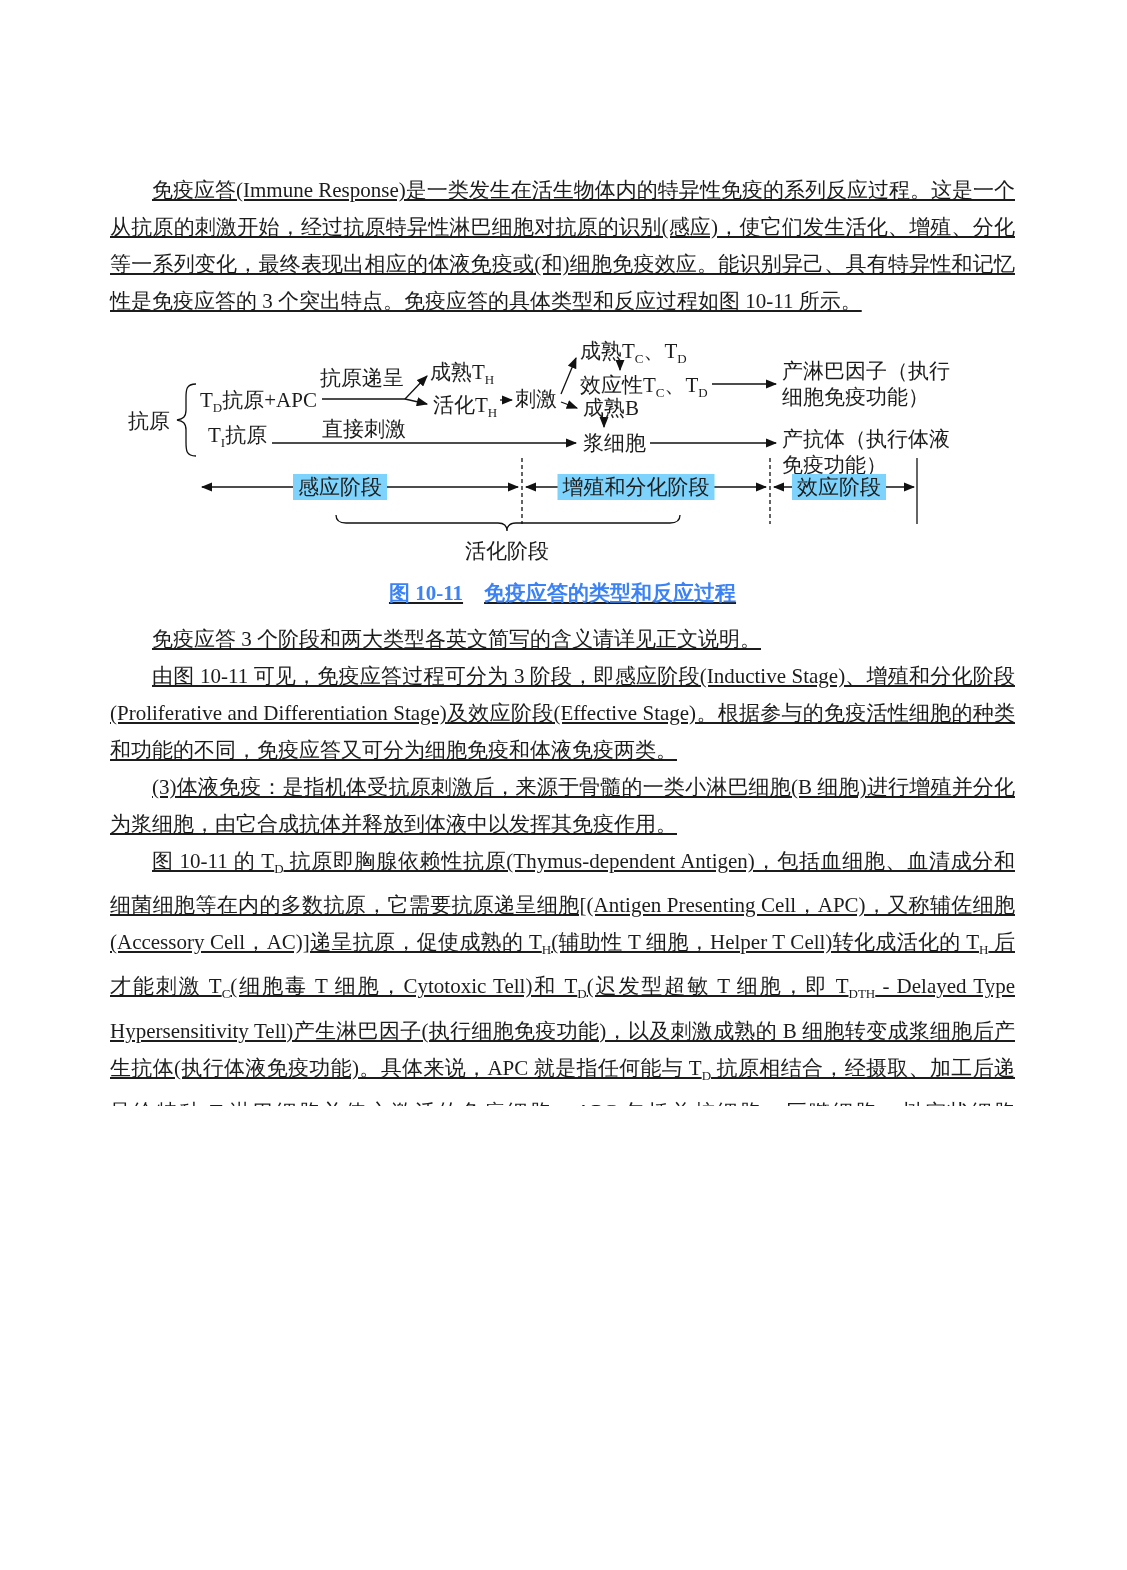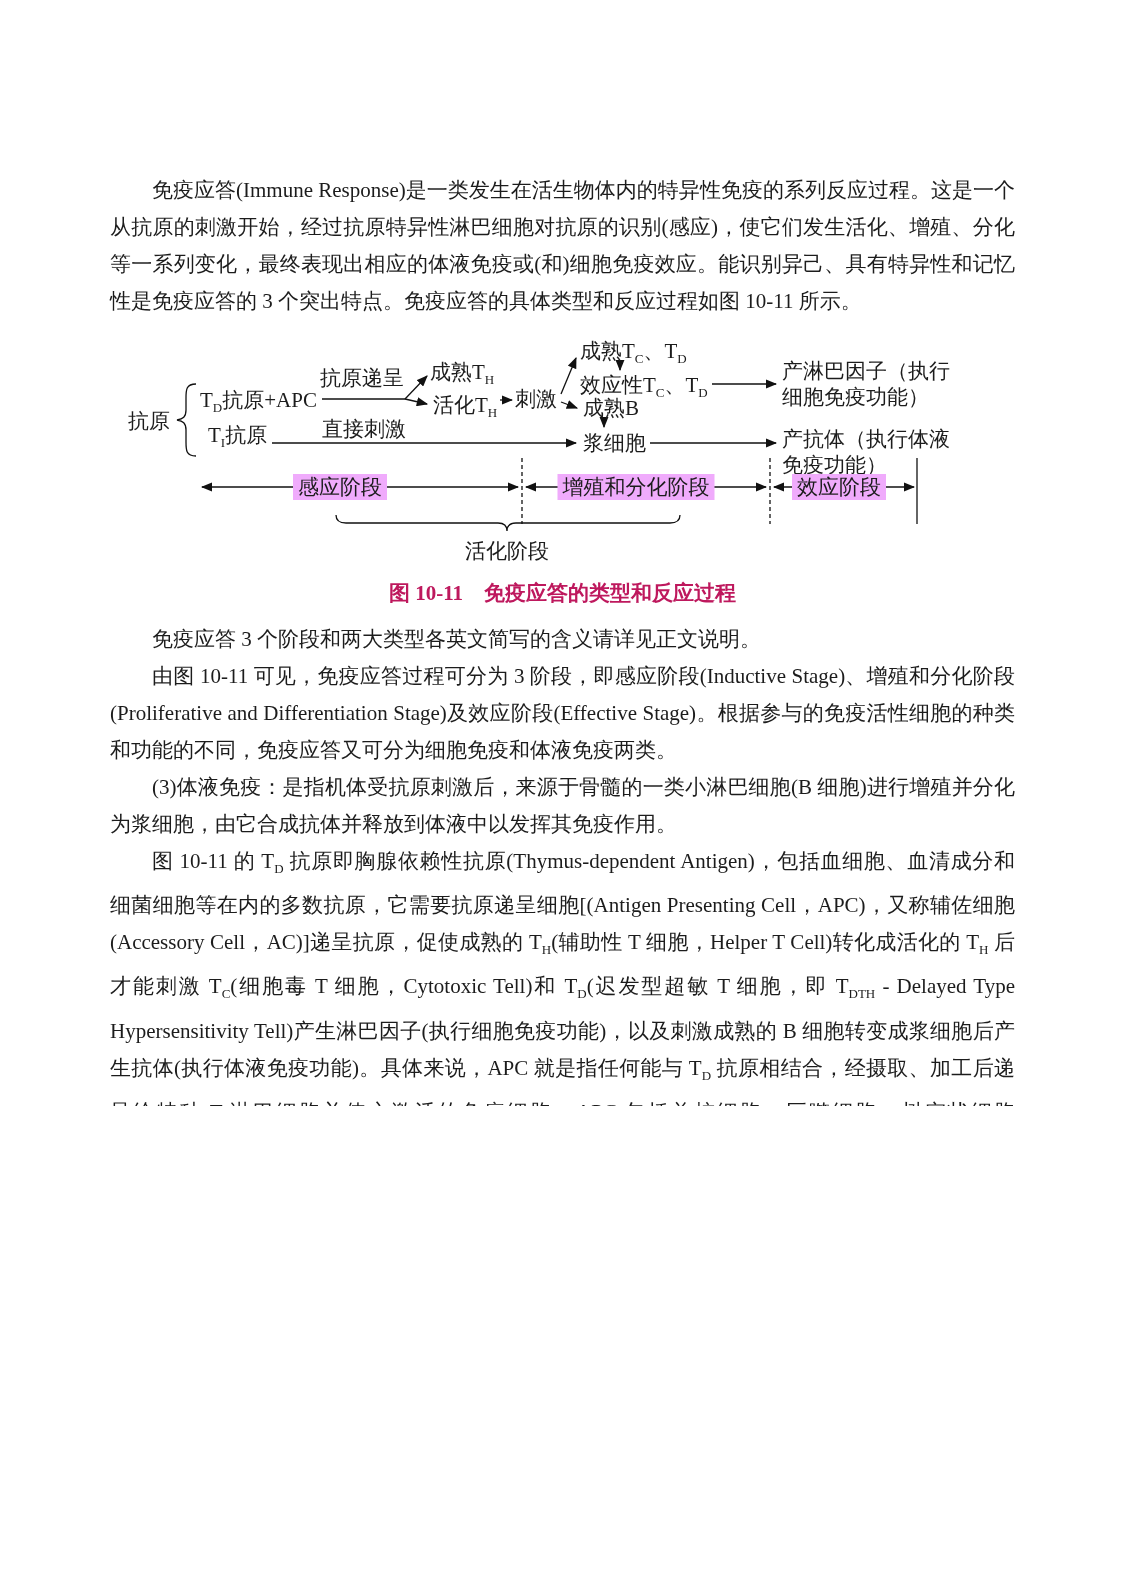--- a/index.html
+++ b/index.html
@@ -1,34 +1,35 @@
 <!DOCTYPE html>
 <html lang="zh"><head>
 <meta charset="utf-8">
 <style>
   html,body { margin:0; padding:0; background:#ffffff; }
   .sheet {
     position:relative; width:1127px; height:1106px; background:#fff;
     font-family:"Liberation Serif","DejaVu Serif",serif; color:#1c1c1c;
     overflow:hidden;
+    text-decoration:underline;
   }
   .content { padding:172px 112px 0 110px; }
   p.para { margin:0; font-size:21px; line-height:37px; text-align:justify; text-indent:2em; }
   sub { font-size:0.62em; }
 
   .figure { margin:12px 0 14px 0; }
   .diagram { position:relative; width:840px; height:235px; margin-left:10px;
              font-size:21px; line-height:26px; }
   .diagram svg { position:absolute; left:0; top:0; }
   .diagram svg line, .diagram svg path.ln { stroke:#111; stroke-width:1.3; fill:none; }
   .diagram svg marker path { fill:#111; stroke:none; }
   .lbl { position:absolute; white-space:nowrap; }
   .lbl.multiline { white-space:pre-line; }
-  .stage { background:#f0abfc; padding:0 5px; transform:translateX(-50%); }
-  .caption { text-align:center; font-weight:bold; color:#be185d; font-size:21px; margin-top:12px; }
+  .stage { background:#7dd3fc; padding:0 5px; transform:translateX(-50%); }
+  .caption { text-align:center; font-weight:bold; color:#3b82f6; font-size:21px; margin-top:12px; }
   .cap-label { margin-right:1em; }
   .page-number { position:absolute; left:110px; top:1479px; font-weight:bold; font-size:22px; }
 </style>
 </head>
 <body>
 
 <div class="sheet">
   <div class="content">
 
     <p class="para">免疫应答(Immune Response)是一类发生在活生物体内的特异性免疫的系列反应过程。这是一个从抗原的刺激开始，经过抗原特异性淋巴细胞对抗原的识别(感应)，使它们发生活化、增殖、分化等一系列变化，最终表现出相应的体液免疫或(和)细胞免疫效应。能识别异己、具有特异性和记忆性是免疫应答的 3 个突出特点。免疫应答的具体类型和反应过程如图 10-11 所示。</p>

